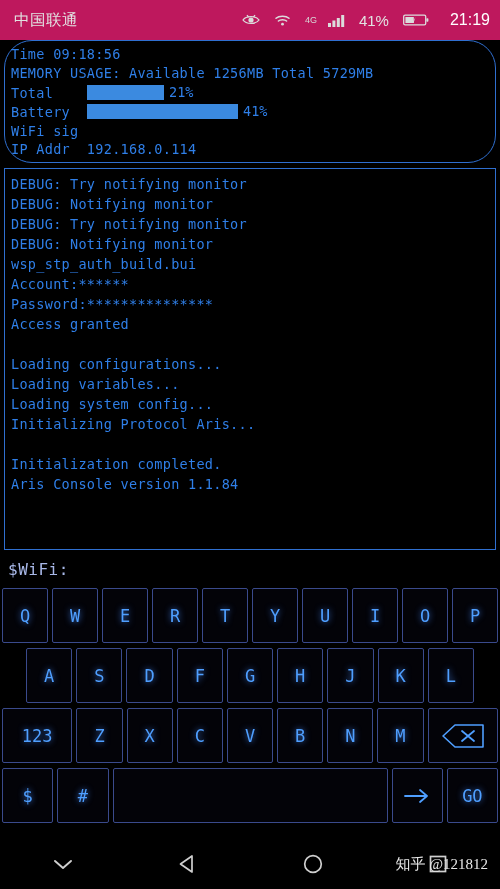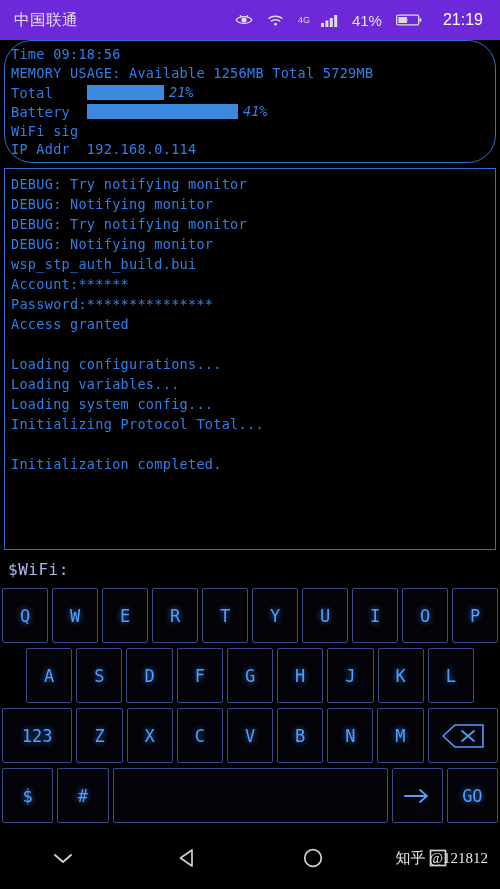--- a/index.html
+++ b/index.html
@@ -8,22 +8,22 @@
     background:#000;
     font-family:"DejaVu Sans Mono", monospace;
     overflow:hidden;
   }
   #app { position:relative; width:500px; height:889px; background:#000; }
 
   
   .statusbar {
     height:40px; width:100%;
     display:flex; align-items:center; justify-content:space-between;
-    padding:0 17px 0 14px;
-    background:#6d28d9; color:#d8d8d8;
+    padding:0 10px 0 14px;
+    background:#be185d; color:#d8d8d8;
     font-family:"Liberation Sans", sans-serif;
     font-size:15px;
   }
   .carrier { font-size:15.5px; color:#e2e2e2; letter-spacing:.5px; }
   .status-right { display:flex; align-items:center; gap:14px; }
   .status-right svg { display:block; }
   .sb-text { font-size:15px; color:#e2e2e2; font-family:"Liberation Sans", sans-serif; }
   .sb-time { font-size:16px; color:#fff; margin-left:7px; }
   .net-type { font-size:9px; color:#d8d8d8; vertical-align:super; margin-right:-3px; }
 
@@ -52,21 +52,21 @@
     color:#2f7fe8; font-size:13.5px; white-space:pre;
     width:76px; flex:none; letter-spacing:.3px;
   }
   .bar-track { flex:1; height:19px; position:relative; }
   .bar-fill {
     position:absolute; left:0; top:2px; height:15px;
     background:#3b8ae0;
   }
   .bar-pct {
     position:absolute; top:0; color:#2f7fe8; font-size:13.5px;
-    line-height:19px; white-space:nowrap; padding-left:5px;font-style:italic;
+    line-height:19px; white-space:nowrap; padding-left:5px;
   }
 
   
   .panel-console {
     margin-top:5px;
     height:382px;
     padding:5px 8px 0 6px;
     overflow:hidden;
   }
   .term-line {
@@ -105,21 +105,21 @@
     user-select:none;
   }
   .krow.r2 { padding:0 24px; }
   .key.wide { flex:1.55; }
   .key.space { flex:5.1; }
   .key.narrow { flex:.92; }
   .key svg { display:block; }
 
   
   .navbar {
-    position:absolute; left:0; bottom:7px;
+    position:absolute; left:0; bottom:1px;
     width:100%; height:48px;
     background:#000;
     display:flex; align-items:center;
   }
   .nav-btn { flex:1; display:flex; align-items:center; justify-content:center; }
   .nav-btn svg { display:block; }
   .watermark {
     position:absolute; right:12px; top:50%; transform:translateY(-50%);
     color:#e8e8e8; font-size:15px;
     font-family:"Liberation Serif", serif;
@@ -204,23 +204,24 @@
       <div class="term-line">DEBUG: Try notifying monitor</div>
       <div class="term-line">DEBUG: Notifying monitor</div>
       <div class="term-line">wsp_stp_auth_build.bui</div>
       <div class="term-line">Account:******</div>
       <div class="term-line">Password:***************</div>
       <div class="term-line">Access granted</div>
       <div class="term-line"></div>
       <div class="term-line">Loading configurations...</div>
       <div class="term-line">Loading variables...</div>
       <div class="term-line">Loading system config...</div>
-      <div class="term-line">Initializing Protocol Total...</div>
+      <div class="term-line">Initializing Protocol Aris...</div>
       <div class="term-line"></div>
       <div class="term-line">Initialization completed.</div>
+      <div class="term-line">Aris Console version 1.1.84</div>
     </div>
 
   <div class="prompt">
     <span>$WiFi:</span>
   </div>
 
   <div class="keyboard">
     <div class="krow" id="krow1">
         <div class="key">Q</div>
         <div class="key">W</div>

